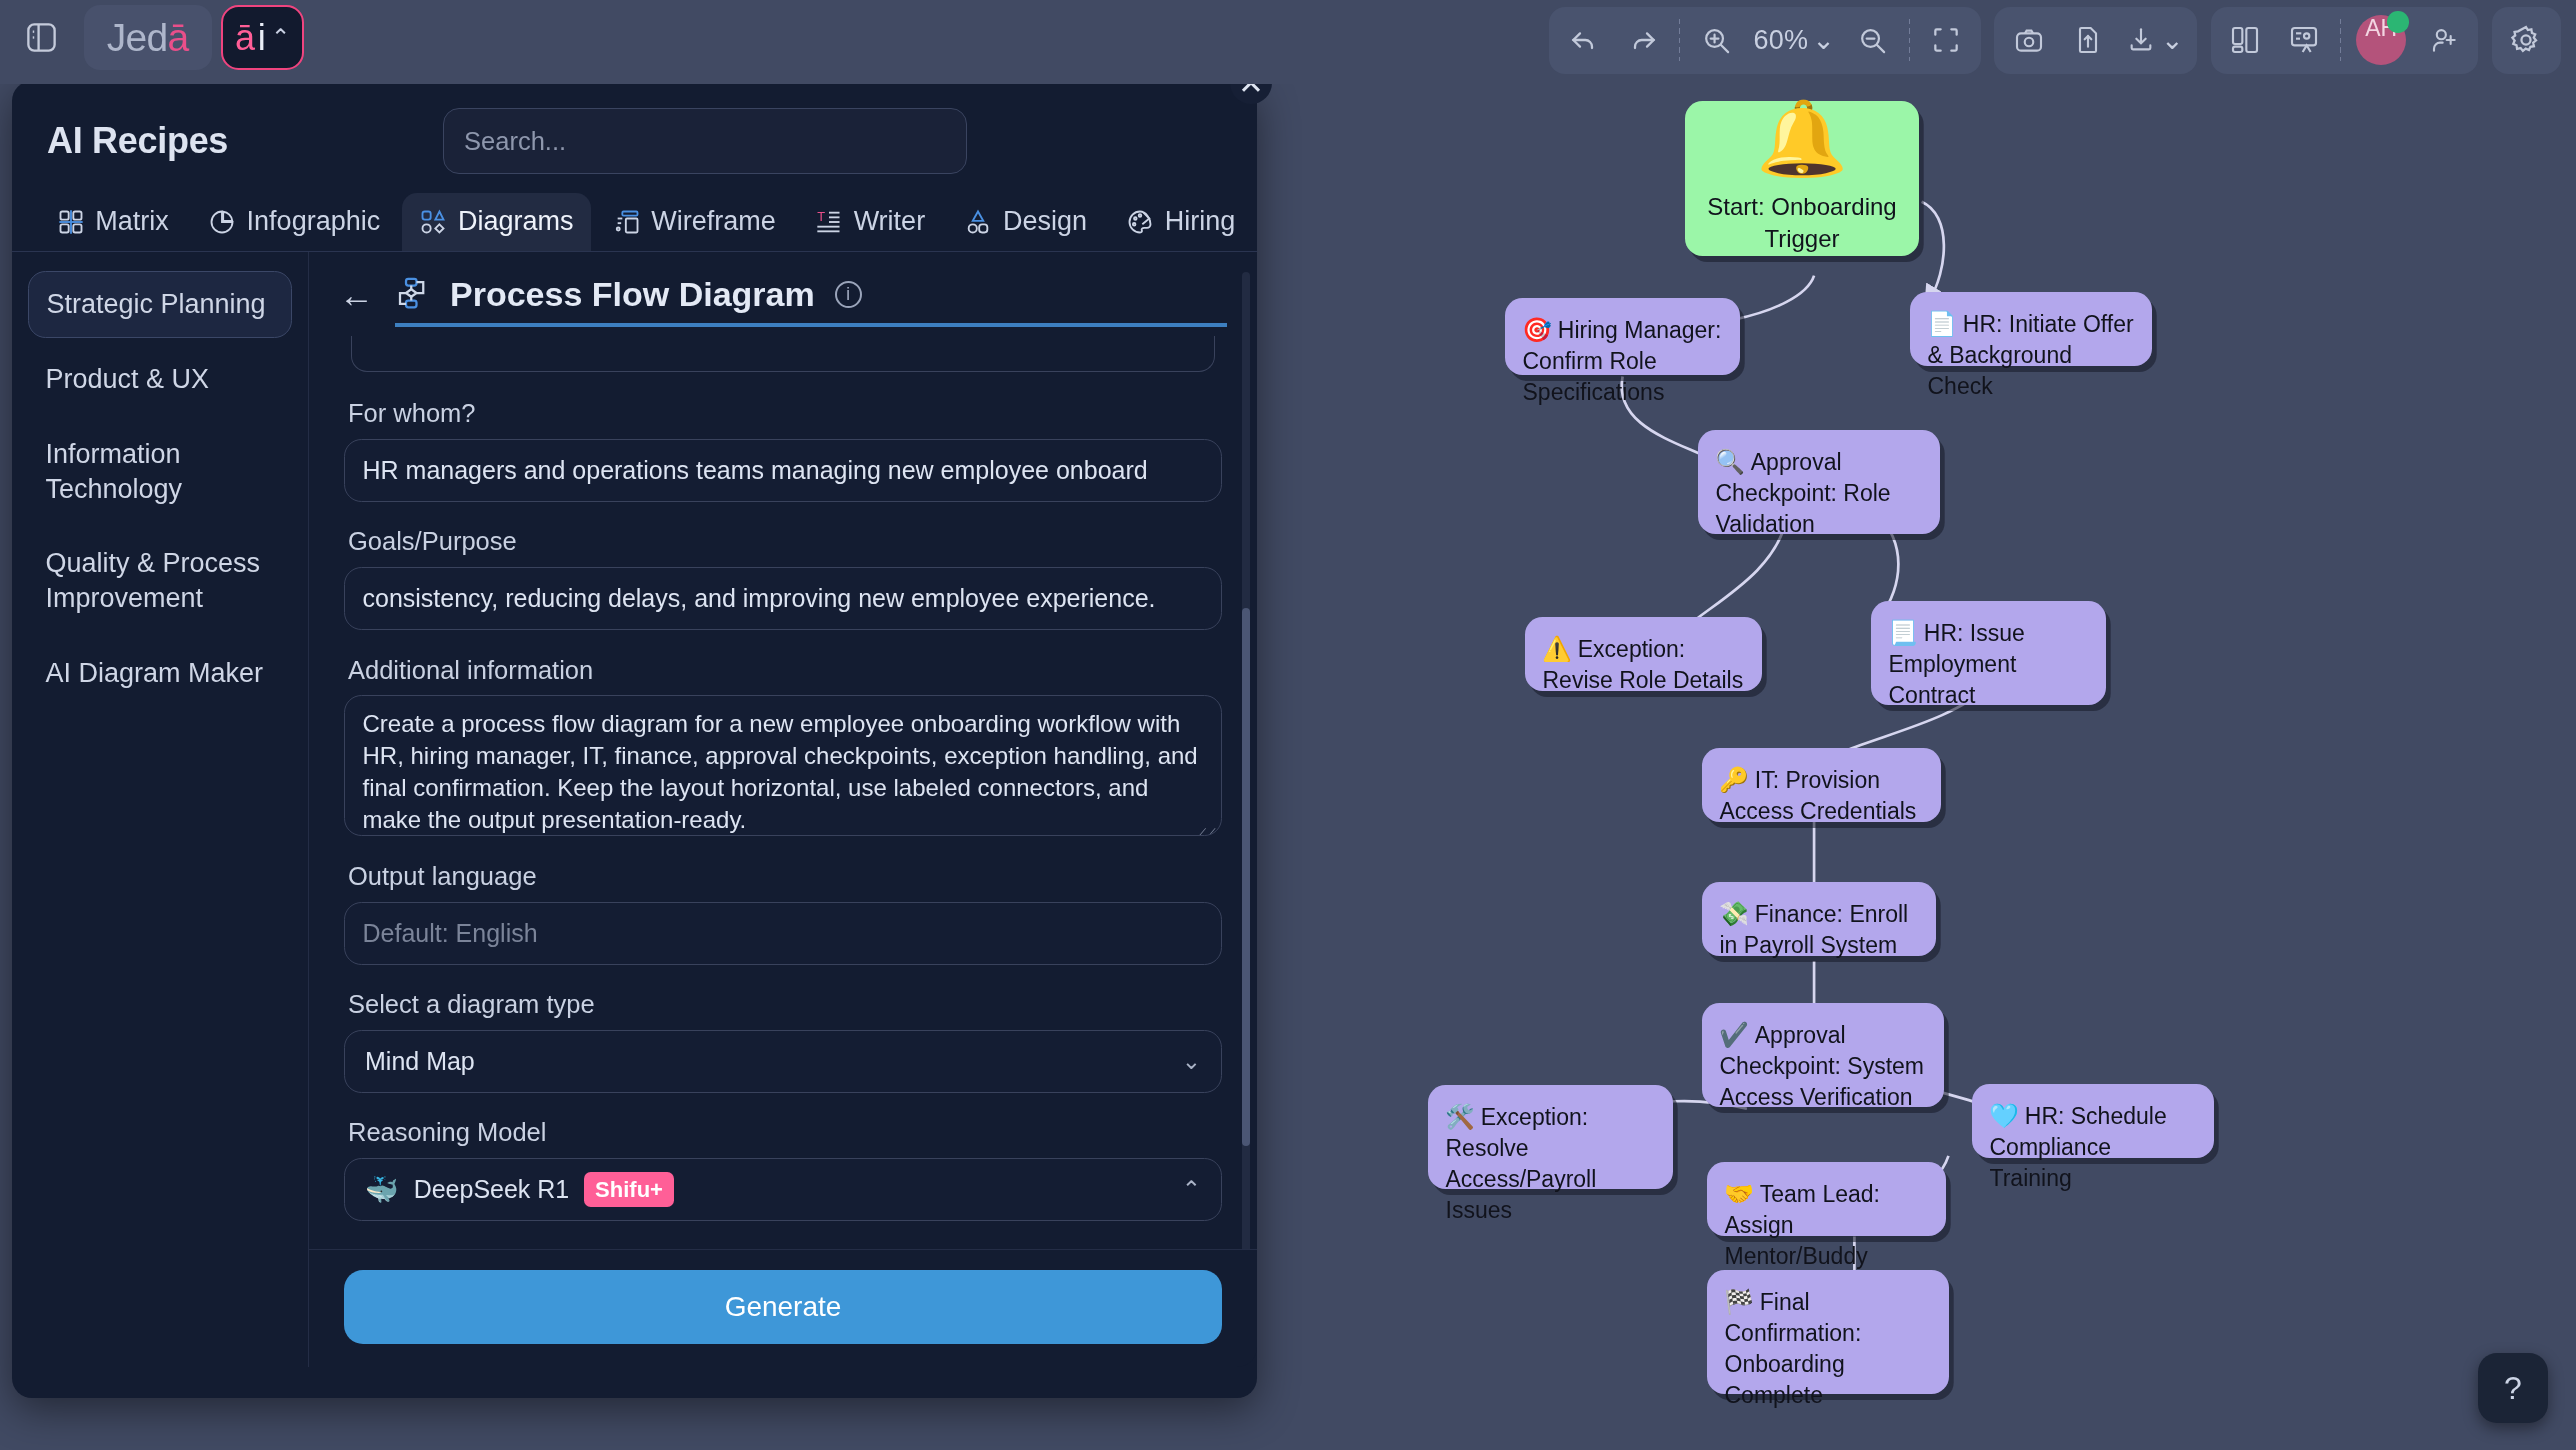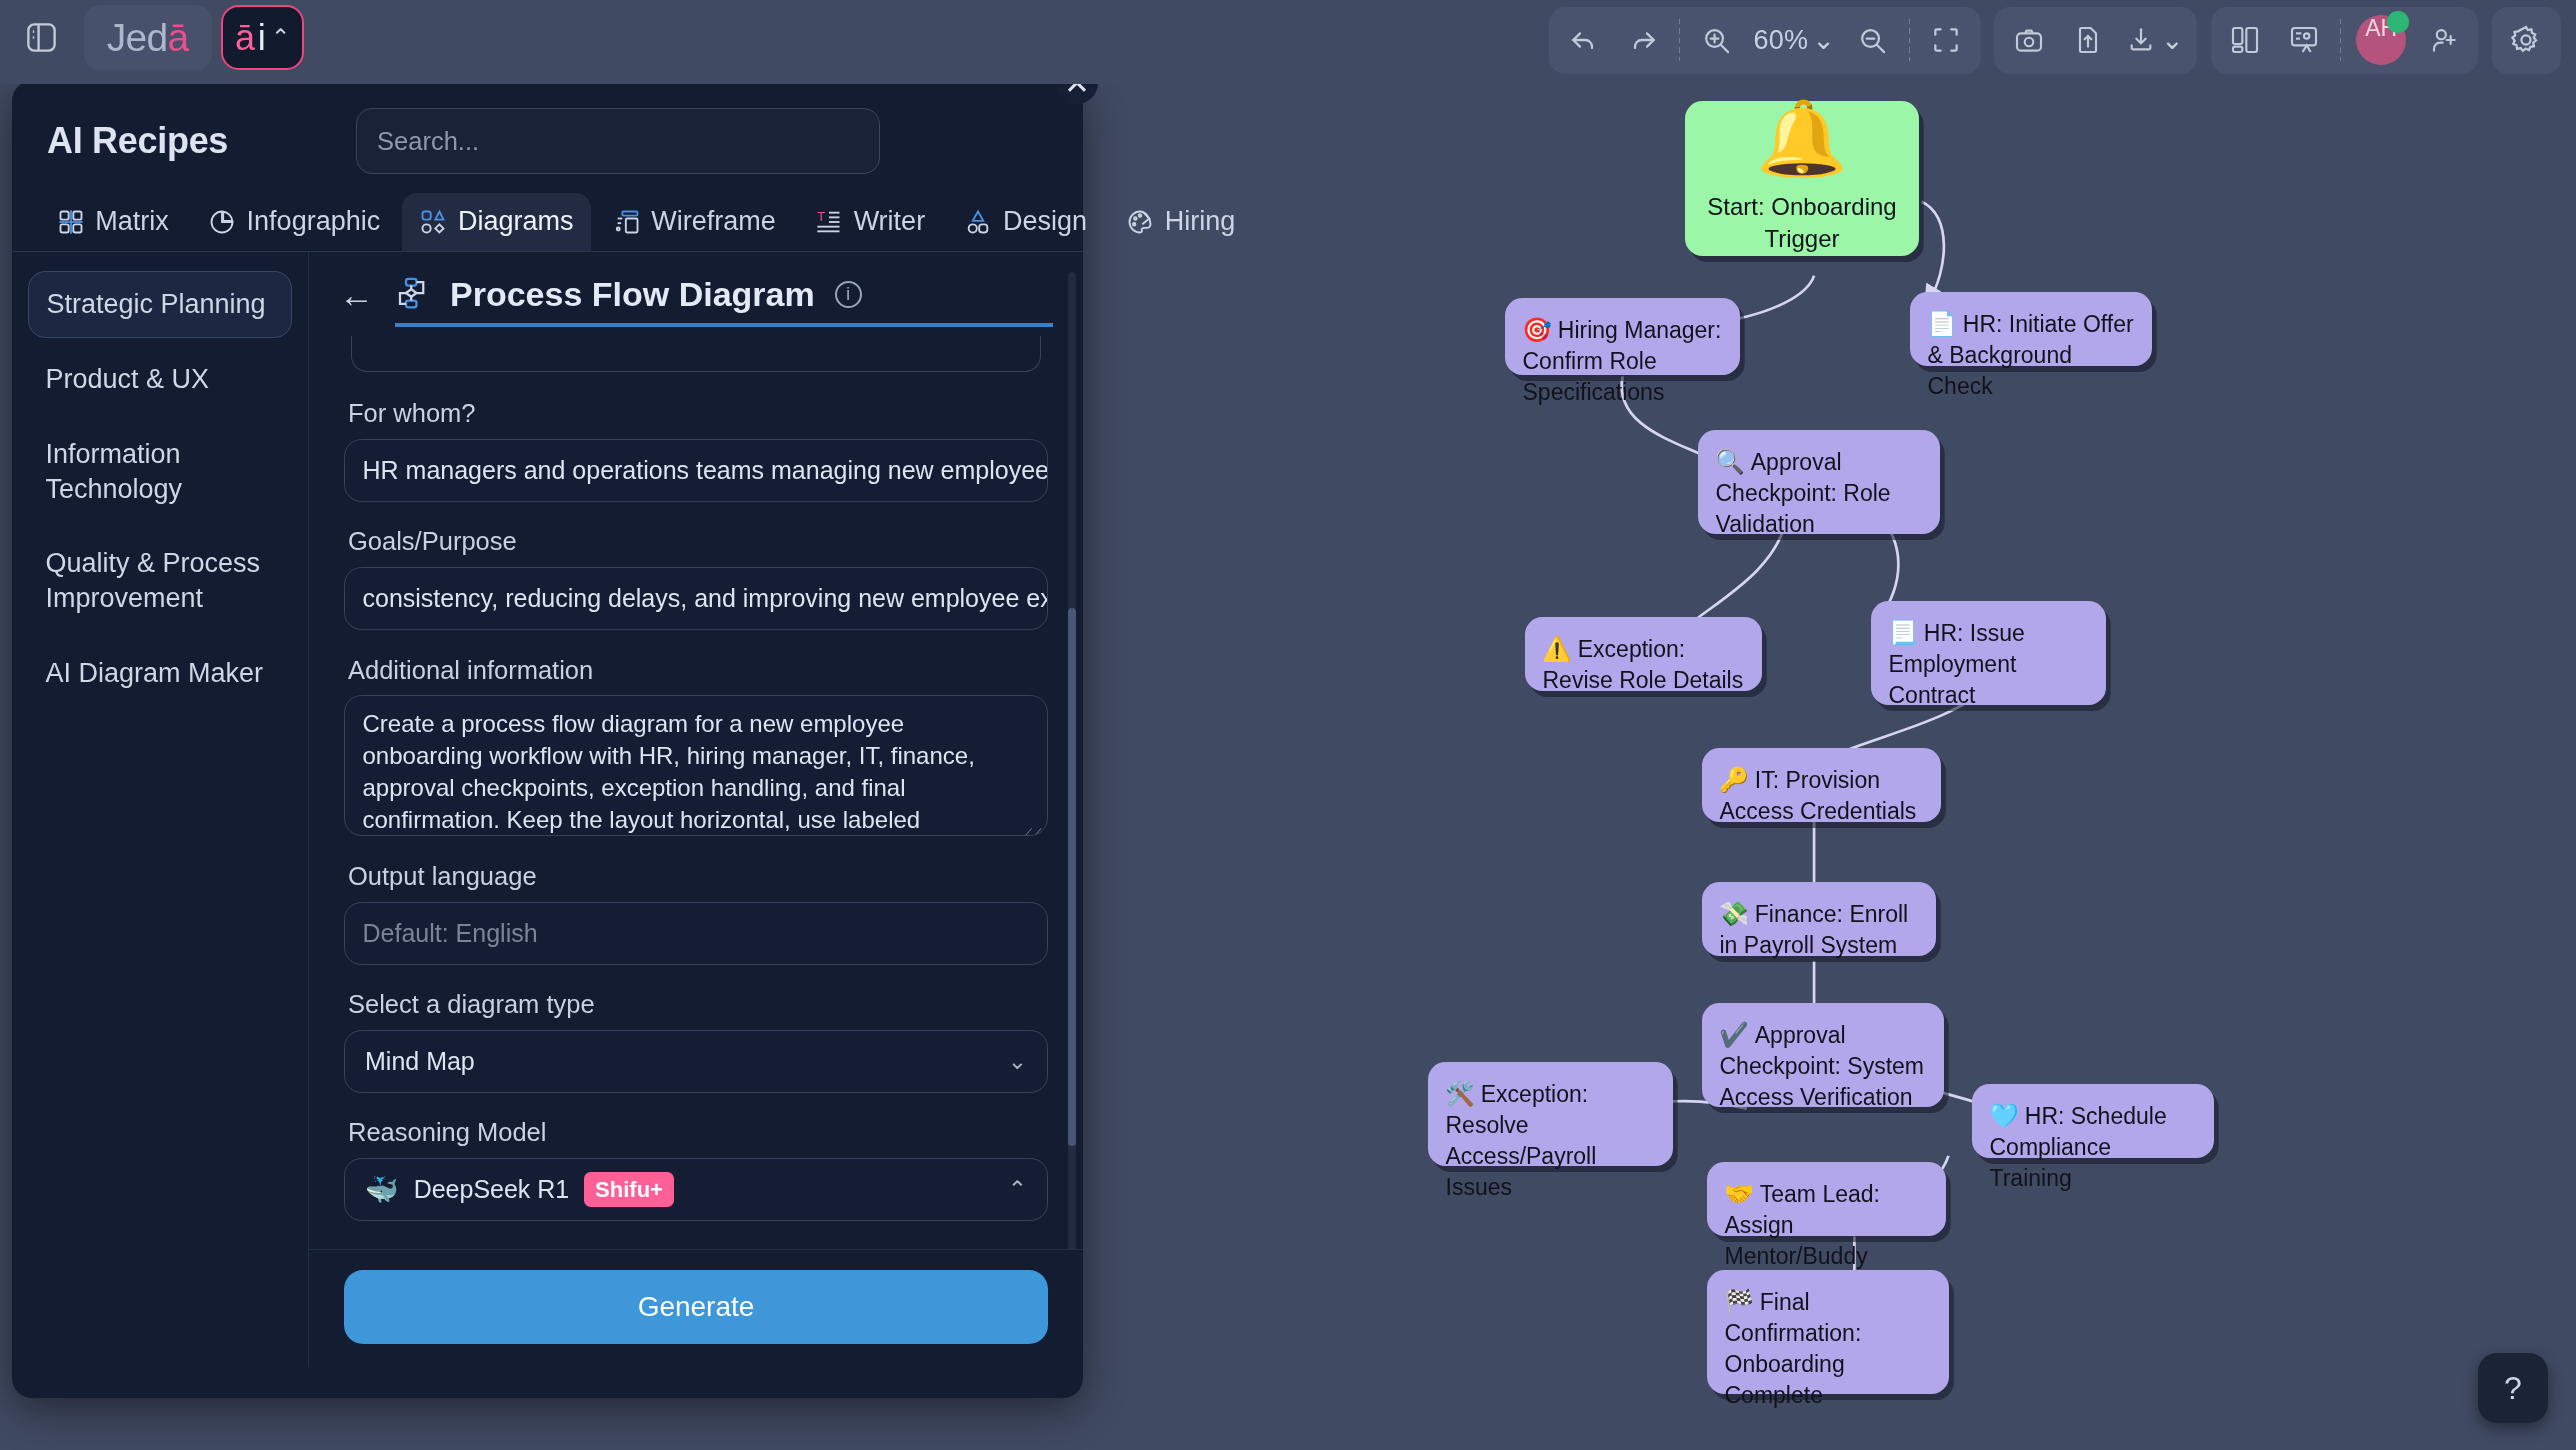--- a/index.html
+++ b/index.html
@@ -56,21 +56,21 @@
     color: #f3d5e2; font-size: 23px; display: flex; justify-content: center;
     position: relative;
   }
   .avatar .dot {
     position: absolute; right: -2.7px; top: -4px; width: 21.5px; height: 21.5px;
     border-radius: 50%; background: #2bb673;
   }
 
   
   .panel {
-    position: absolute; left: 12px; top: 81px; width: 1071px; height: 1317px;
+    position: absolute; left: 12px; top: 81px; width: 1245px; height: 1317px;
     background: #131c31; border-radius: 20px;
     box-shadow: 0 12px 40px rgba(0,0,0,.45);
     z-index: 30; overflow: visible;
   }
   .panel-arrow {
     position: absolute; left: 241px; top: -17.5px;
     width: 0; height: 0; border-left: 19px solid transparent;
     border-right: 19px solid transparent; border-bottom: 19px solid #131c31;
   }
   .panel-close {
@@ -425,21 +425,21 @@
     </div>
 
     <div class="node" style="left:1702px;top:882px;width:234px;height:74px">
       <span class="emoji">💸</span><span>Finance: Enroll in Payroll System</span>
     </div>
 
     <div class="node" style="left:1702px;top:1003px;width:242px;height:104px">
       <span class="emoji">✔️</span><span>Approval Checkpoint: System Access Verification</span>
     </div>
 
-    <div class="node" style="left:1428px;top:1062px;width:245px;height:104px">
+    <div class="node" style="left:1428px;top:1085px;width:245px;height:104px">
       <span class="emoji">🛠️</span><span>Exception: Resolve Access/Payroll Issues</span>
     </div>
 
     <div class="node" style="left:1972px;top:1084px;width:242px;height:74px">
       <span class="emoji">🩵</span><span>HR: Schedule Compliance Training</span>
     </div>
 
     <div class="node" style="left:1707px;top:1162px;width:239px;height:74px">
       <span class="emoji">🤝</span><span>Team Lead: Assign Mentor/Buddy</span>
     </div>

